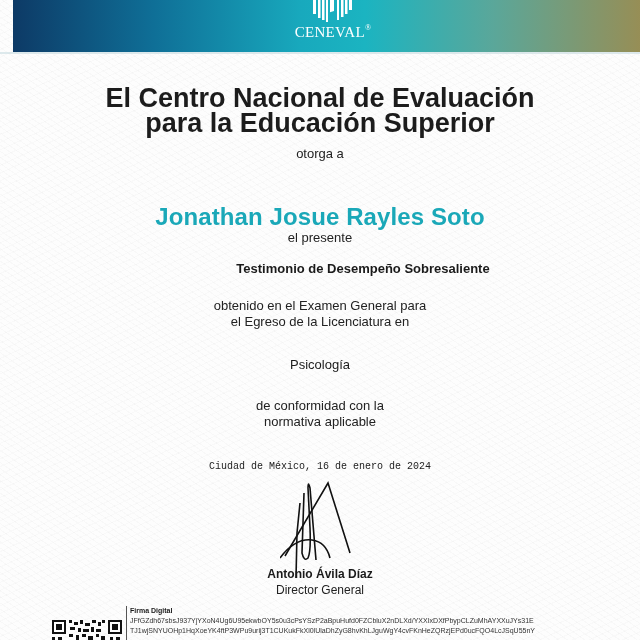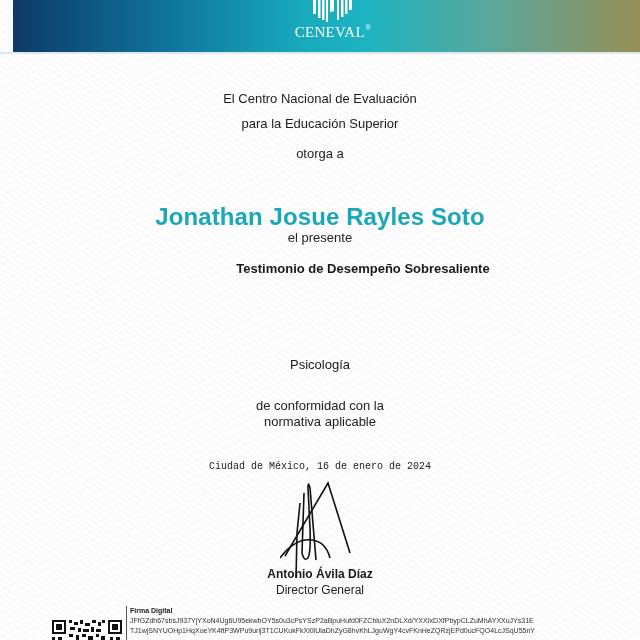--- a/index.html
+++ b/index.html
@@ -63,23 +63,24 @@
       top: -1px;
     }
     .center {
       position: absolute;
       left: 0;
       width: 640px;
       text-align: center;
     }
     .institution {
       top: 86px;
-      font-size: 13px;
+      font-size: 27px;
       line-height: 25px;
       color: #1c1c1c;
+      font-weight: bold;
     }
     .otorga {
       top: 146px;
       font-size: 13px;
       color: #222;
     }
     .recipient {
       top: 176px;
       font-size: 24px;
       font-weight: bold;
@@ -194,20 +195,24 @@
   </div>
 
   <div class="center otorga">otorga a</div>
 
   <div class="center recipient">Jonathan Josue Rayles Soto</div>
 
   <div class="center presente">el presente</div>
 
   <div class="center testimonio">Testimonio de Desempeño Sobresaliente</div>
 
+  <div class="center obtenido">
+    <div>obtenido en el Examen General para</div>
+    <div>el Egreso de la Licenciatura en</div>
+  </div>
 
   <div class="center carrera">Psicología</div>
 
   <div class="center conformidad">
     <div>de conformidad con la</div>
     <div>normativa aplicable</div>
   </div>
 
   <div class="center fecha">Ciudad de México, 16 de enero de 2024</div>
 

